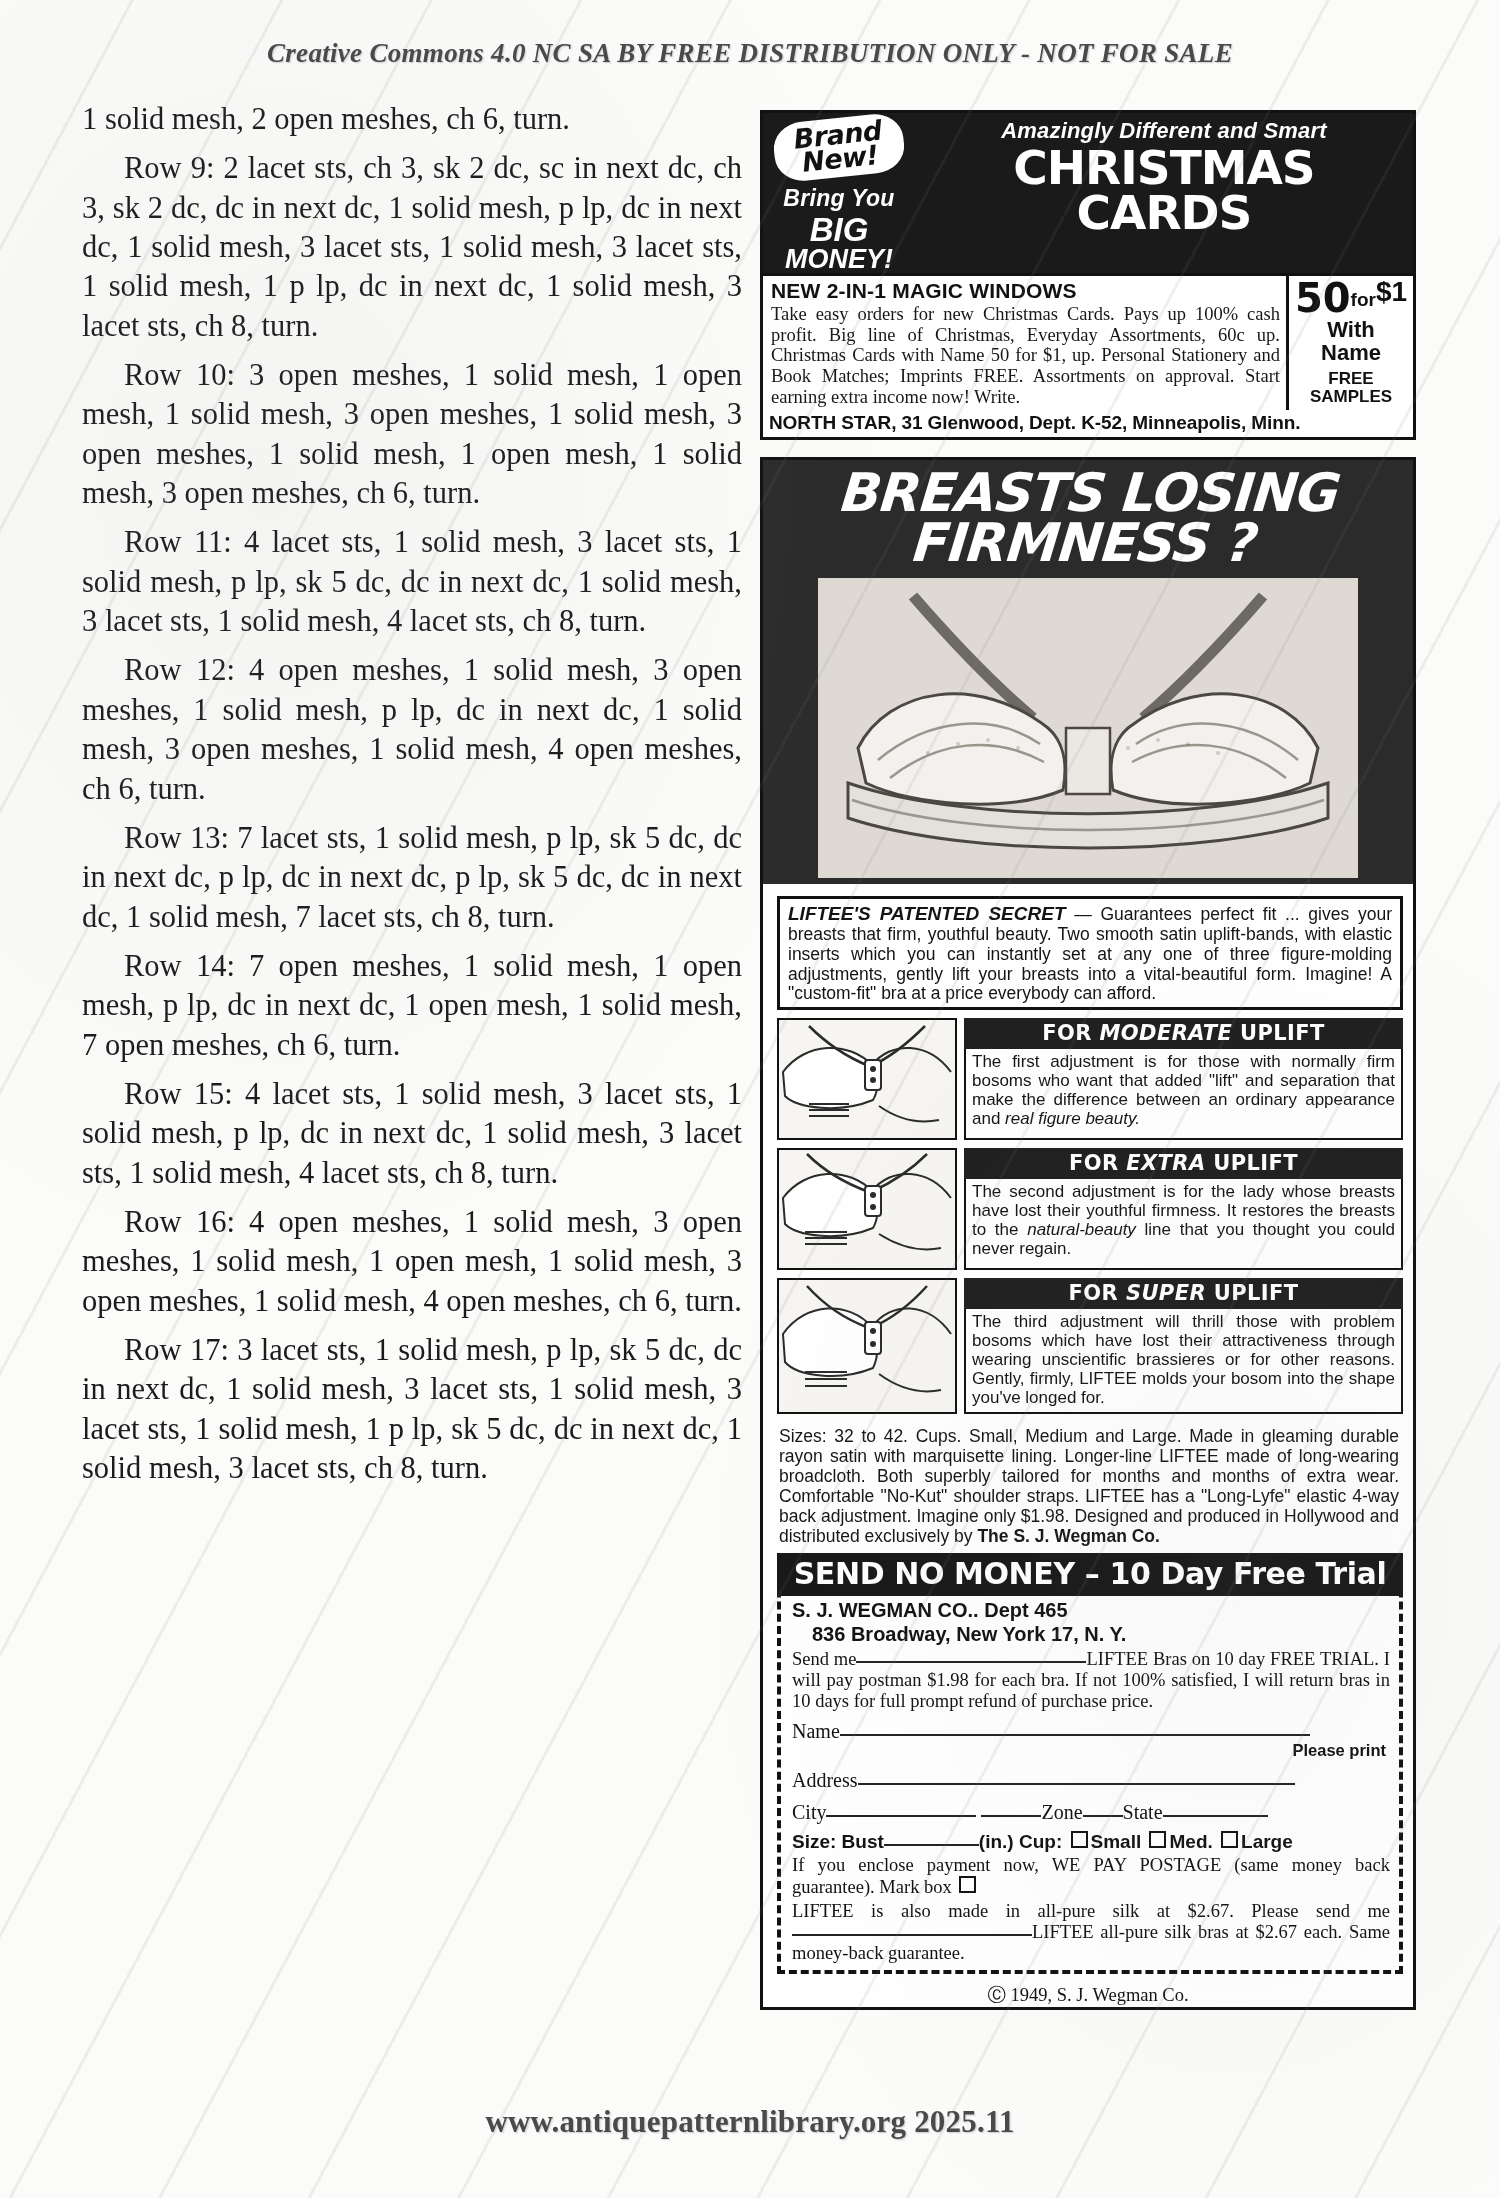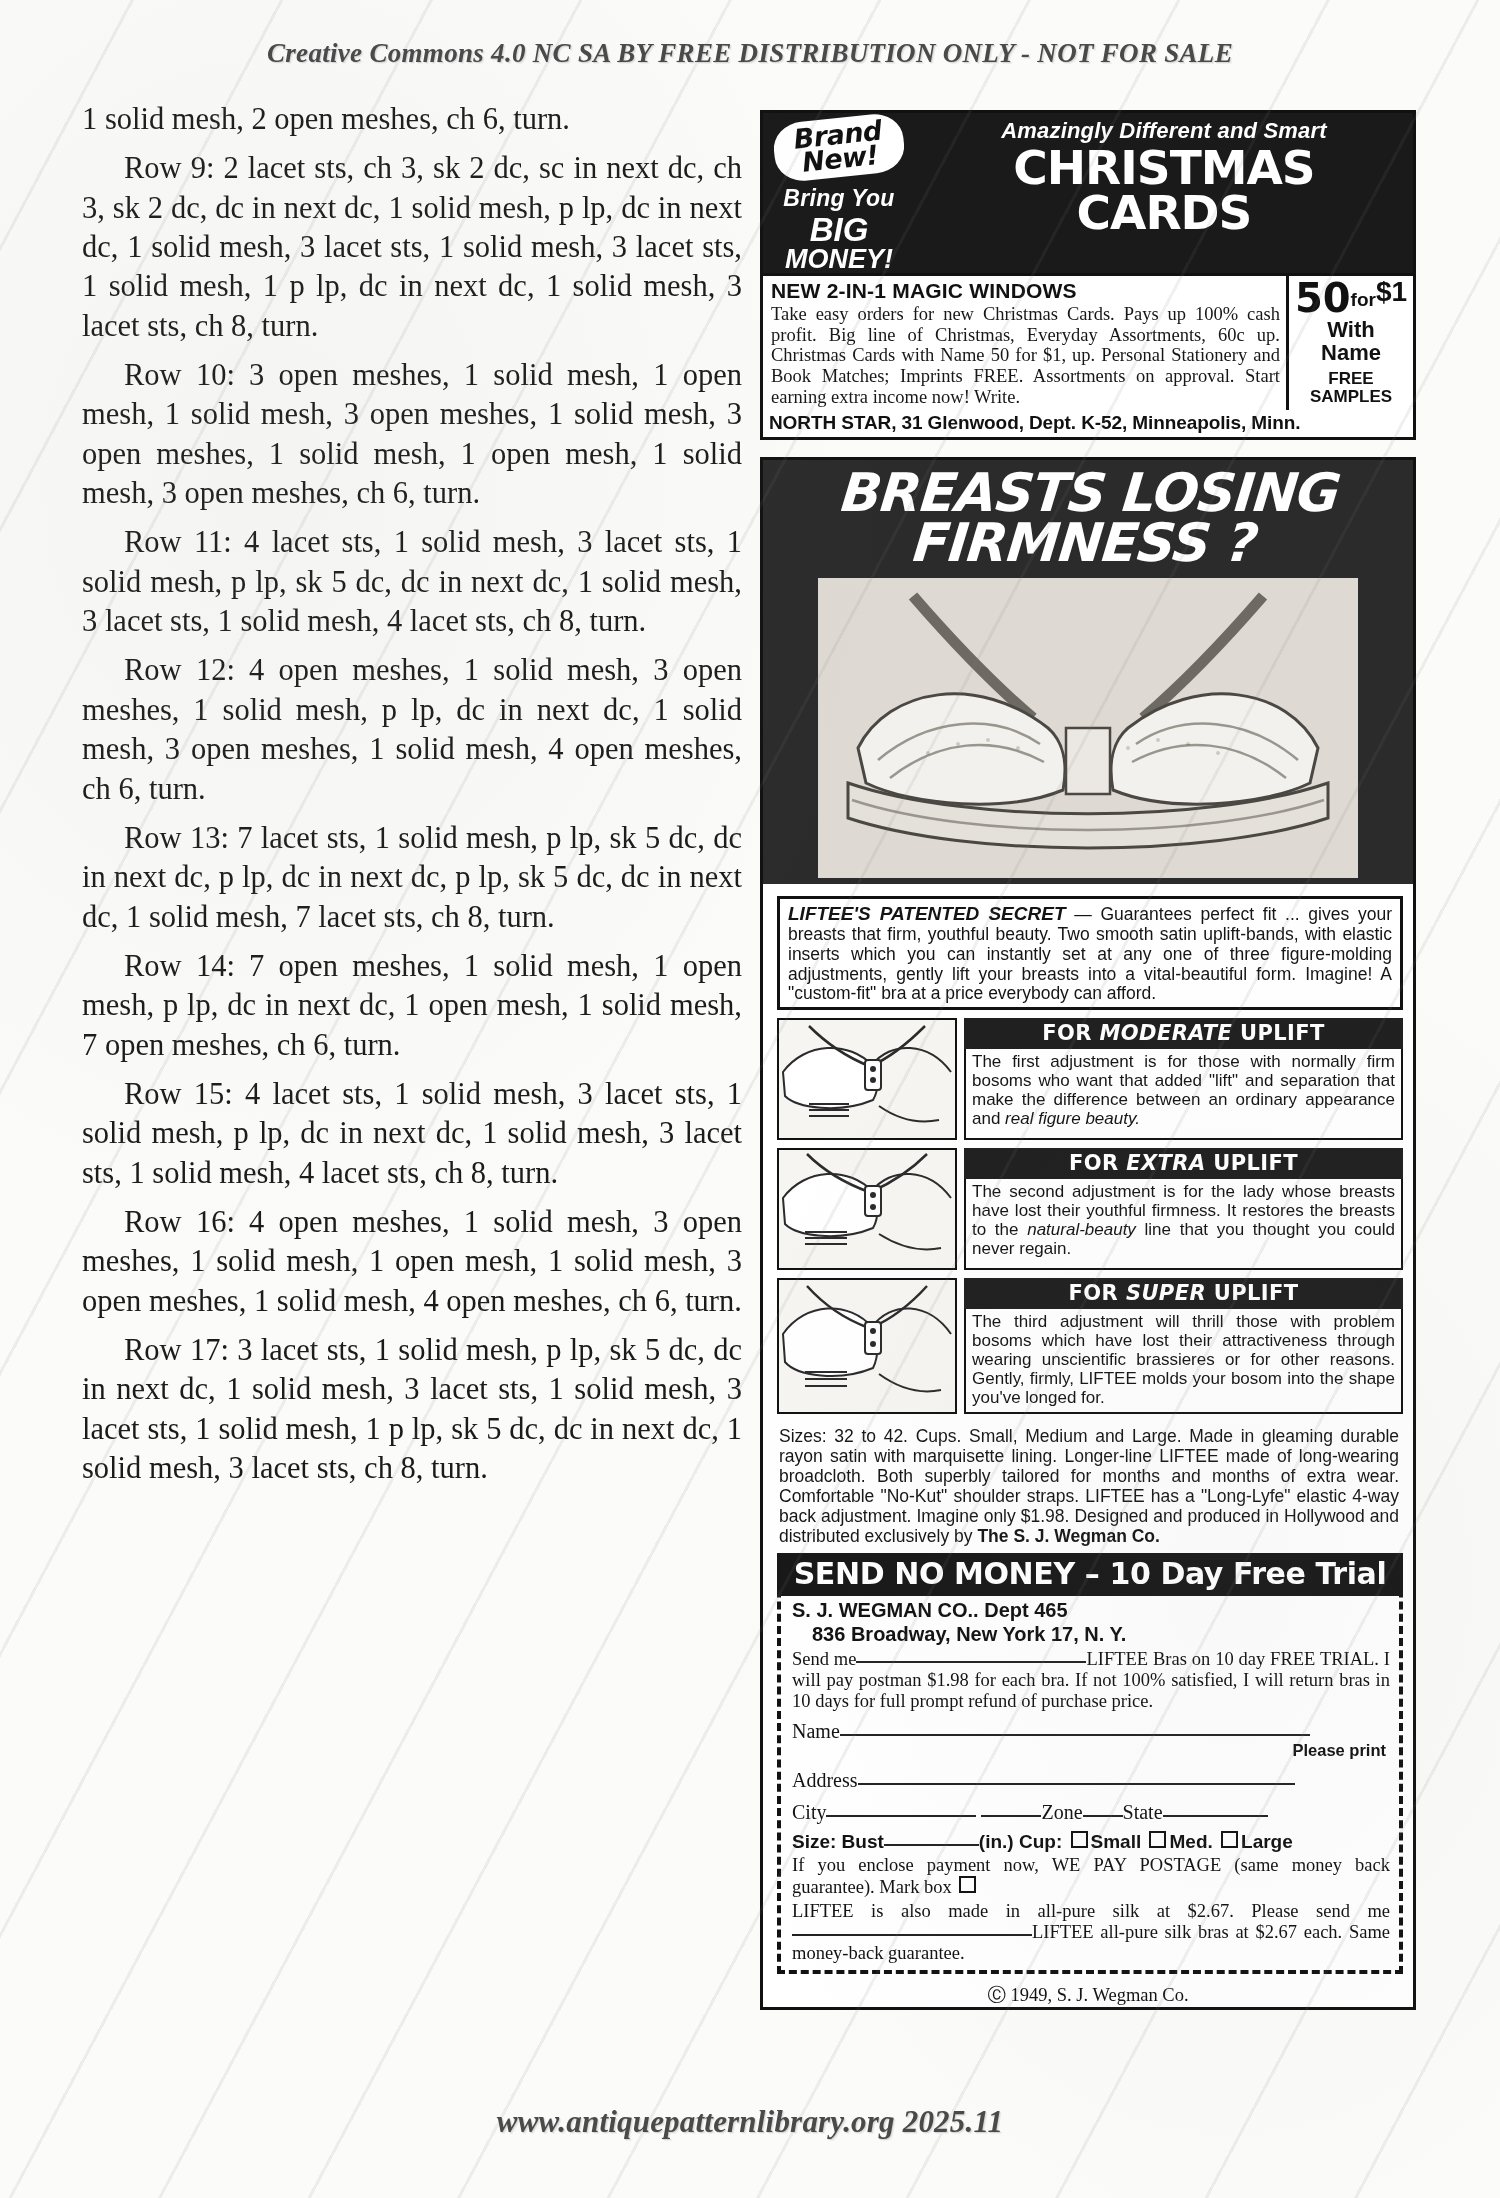--- a/index.html
+++ b/index.html
@@ -169,21 +169,21 @@
     margin-top:6px;
   }
 
   
   .pagenum{
     position:absolute;left:0;right:0;top:2074px;text-align:center;z-index:4;
     font-family:"Liberation Serif",serif;font-weight:700;font-size:26px;color:#2a2a2a;
   }
   .apl-footer{
     position:absolute;left:0;right:0;top:2104px;text-align:center;z-index:4;
-    font-family:"Liberation Serif",serif;font-style:italic;font-weight:700;
+    font-family:"Liberation Serif",serif;font-weight:700;
     font-size:31px;color:#4a4a4a;letter-spacing:.2px;
     text-shadow:1px 1px 0 #d8d8d8, 2px 2px 0 #efefef;
   }
 </style>
 </head>
 <body>
 
 <div class="page">
 
   <div class="apl-header">Creative Commons 4.0 NC SA BY FREE DISTRIBUTION ONLY - NOT FOR SALE</div>

